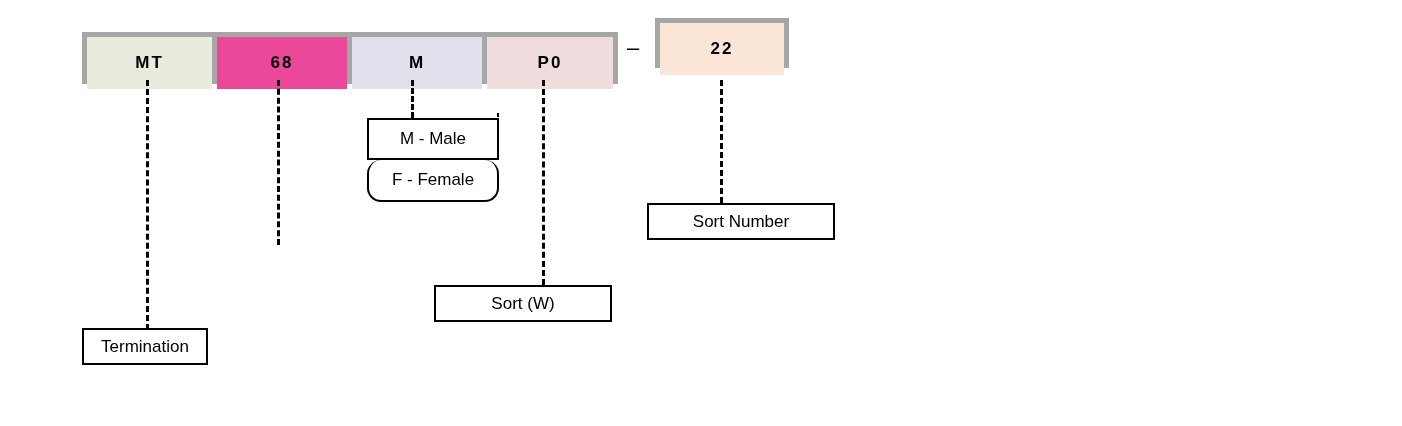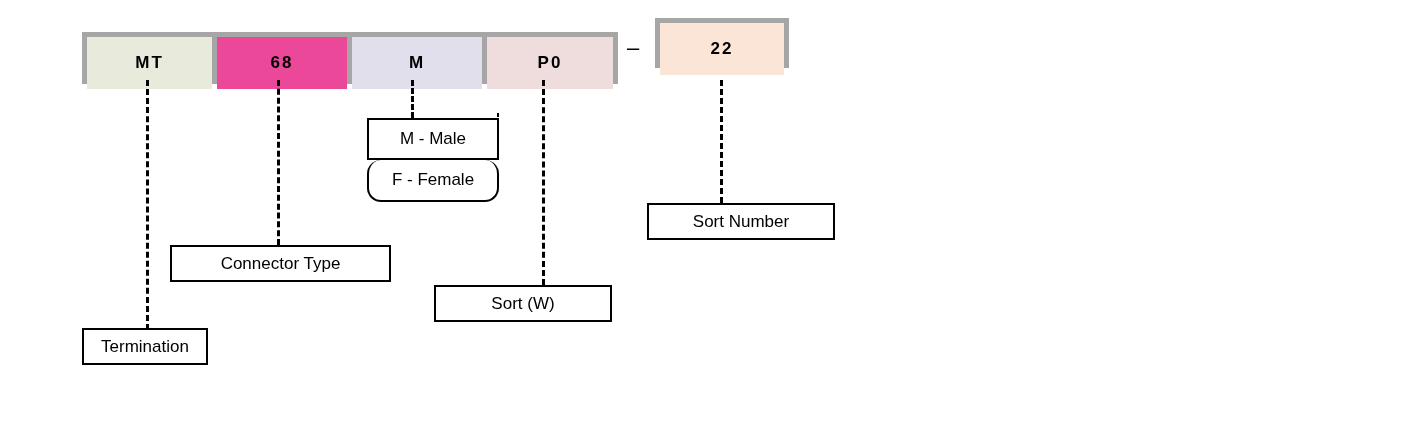--- a/index.html
+++ b/index.html
@@ -127,19 +127,18 @@
   <div class="leader" style="left:720px; top:80px; height:123px;"></div>
 
   <div class="callout stacked" style="left:367px; top:118px; width:132px; height:84px;">
     <div class="row">M - Male</div>
     <div class="row">F - Female</div>
     <div class="tick" style="left:130px; top:-5px;"></div>
   </div>
 
   <div class="callout" style="left:611px; top:203px; width:188px; height:37px;margin-left:36px;">Sort Number</div>
 
-  <div class="callout" style="left:170px; top:245px; width:221px; height:37px;">Connector Type</div>
 
   <div class="callout" style="left:434px; top:285px; width:178px; height:37px;">Sort (W)</div>
 
   <div class="callout" style="left:82px; top:328px; width:126px; height:37px;">Termination</div>
 
 </div>
 
 </body></html>

